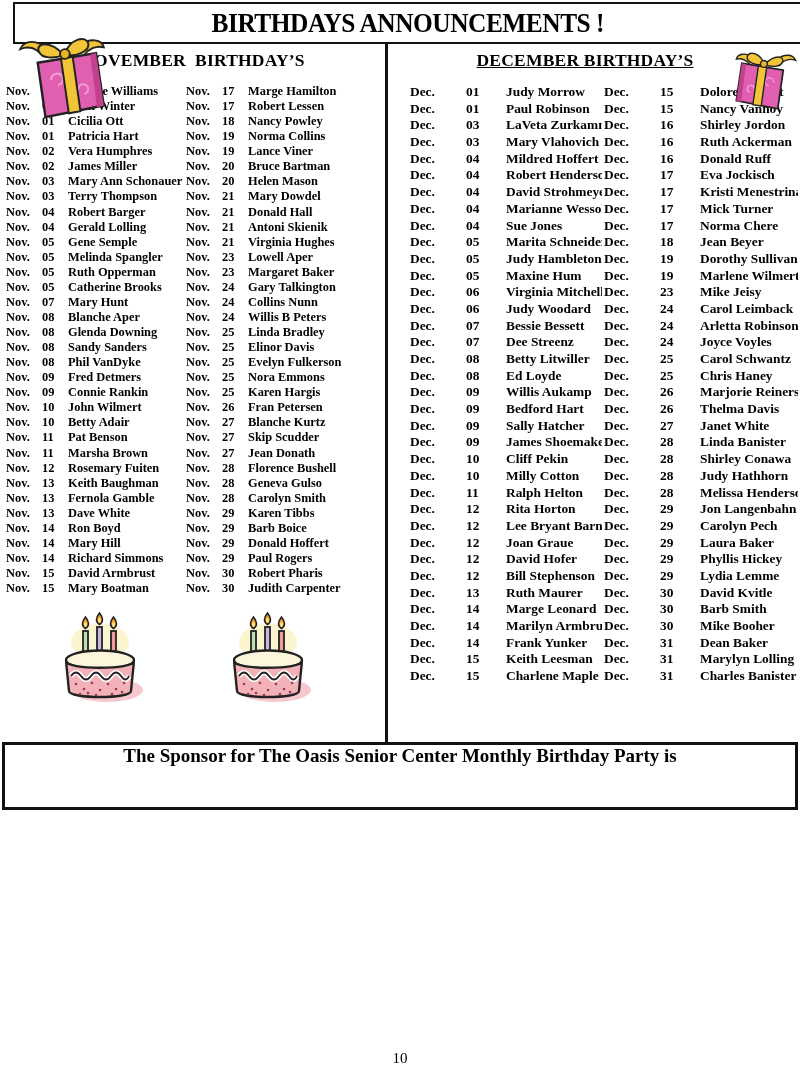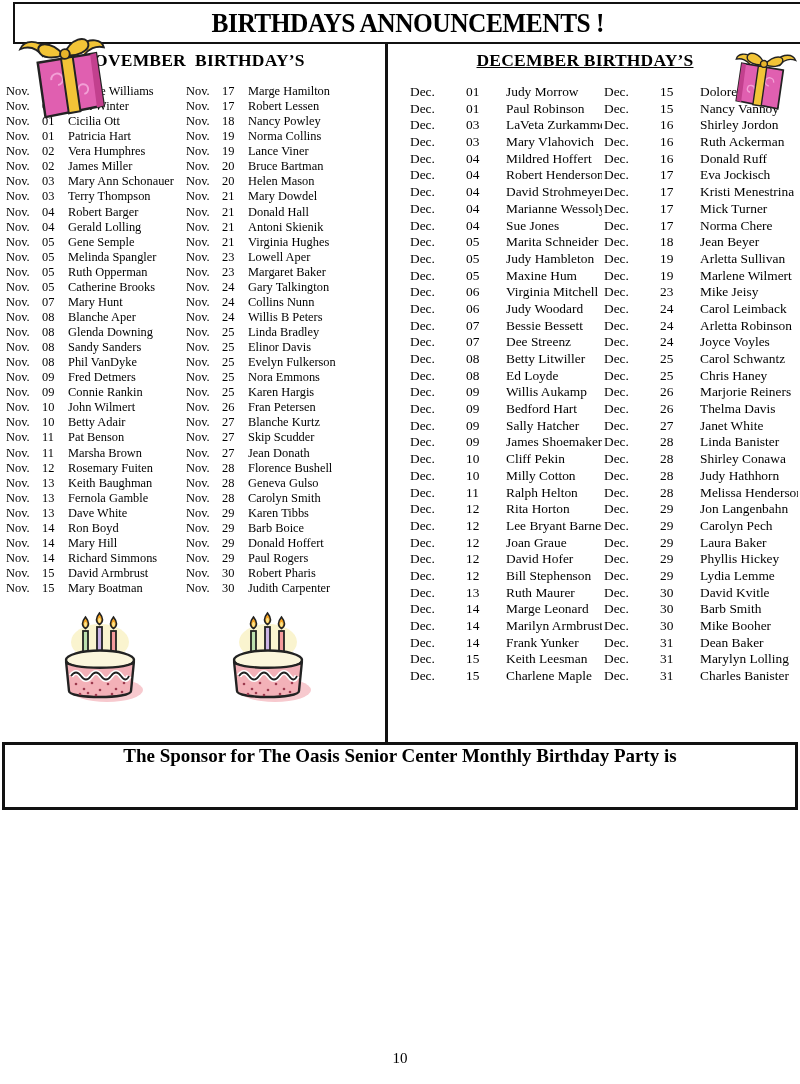--- a/index.html
+++ b/index.html
@@ -24,21 +24,21 @@
   
   .divider { position:absolute; left:385px; top:42px; width:3px; height:700px; background:#111; }
   
   .section-heading {
     position:absolute; top:50px; font-weight:bold; font-size:17.5px;
     text-align:center; letter-spacing:0.2px; white-space:pre;
   }
   .nov-heading { left:0px;   width:386px; }
   .dec-heading { left:380px; width:410px;text-decoration:underline; }
   
-  .list { position:absolute; }
+  .list { position:absolute;font-weight:bold; }
   .brow { display:flex; white-space:nowrap; }
   .nov .brow { height:15.07px; line-height:15.07px; font-size:12.4px; }
   .dec .brow { height:16.70px; line-height:16.70px; font-size:13.4px; }
   .nov .bm { width:36px; }
   .nov .bd { width:26px; }
   .dec .bm { width:56px; }
   .dec .bd { width:40px; }
   .bn { flex:1; overflow:hidden; }
   #nov-col1 { left:6px;   top:84px; width:178px; }
   #nov-col2 { left:186px; top:84px; width:196px; }
@@ -675,21 +675,21 @@
         <span class="bn">Norma Chere</span>
       </div>
       <div class="brow">
         <span class="bm">Dec.</span>
         <span class="bd">18</span>
         <span class="bn">Jean Beyer</span>
       </div>
       <div class="brow">
         <span class="bm">Dec.</span>
         <span class="bd">19</span>
-        <span class="bn">Arletta Sullivan</span>
+        <span class="bn">Dorothy Sullivan</span>
       </div>
       <div class="brow">
         <span class="bm">Dec.</span>
         <span class="bd">19</span>
         <span class="bn">Marlene Wilmert</span>
       </div>
       <div class="brow">
         <span class="bm">Dec.</span>
         <span class="bd">23</span>
         <span class="bn">Mike Jeisy</span>

